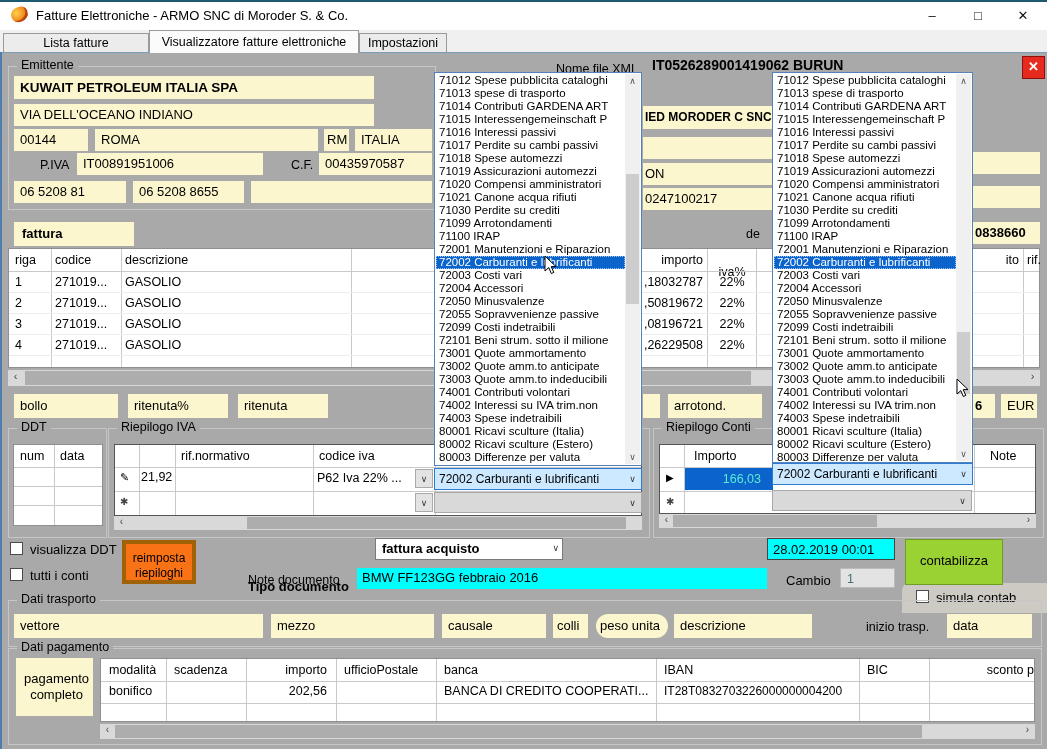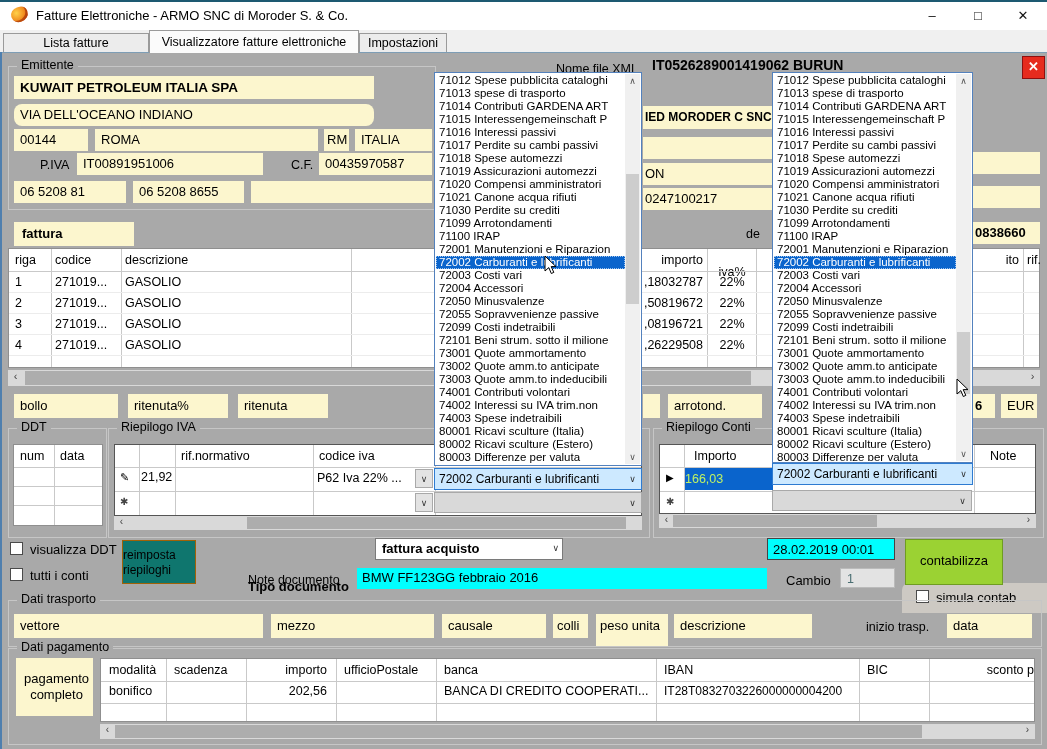--- a/index.html
+++ b/index.html
@@ -41,21 +41,21 @@
   .vsb .th{position:absolute;left:1px;width:13px;background:#cdcdcd;}
   .combo{background:#cde9ff;border:1px solid #2e7bd1;z-index:45;font-size:12px;line-height:20px;padding-left:4px;box-sizing:border-box;white-space:nowrap;overflow:hidden;}
   .combo .ar,.gcombo .ar{position:absolute;right:0;top:0;bottom:0;width:17px;text-align:center;font-size:9px;color:#333;line-height:20px;}
   .gcombo{background:#d9d9d9;border:1px solid #a9a9a9;box-sizing:border-box;}
   .cbtn{position:absolute;background:#e3e3e3;border:1px solid #a9a9a9;text-align:center;font-size:9px;color:#333;box-sizing:border-box;}
   
   .hsb{background:#d9d9d9;}
   .hsb .a{position:absolute;top:0;bottom:0;width:15px;text-align:center;color:#444;font-size:11px;}
   .hsb .th{position:absolute;top:1px;bottom:1px;background:#adadad;}
   .cb{width:13px;height:13px;background:#fff;border:1px solid #4a4a4a;box-sizing:border-box;}
-  .btn{background:#0f766e;border:1px solid #a16207;text-align:left;font-size:12px;box-sizing:border-box;}
+  .btn{background:#f97316;border:4px solid #a16207;text-align:center;font-size:12px;box-sizing:border-box;}
   .cyan{background:#00ffff;font-size:13px;line-height:20px;padding-left:5px;box-sizing:border-box;white-space:nowrap;overflow:hidden;}
   .green{background:#9bd233;border:1px solid #6f9c22;text-align:center;font-size:13px;}
   .redx{background:#e62b1e;border:1px solid #8e0f0f;color:#fff;text-align:center;font-weight:bold;font-size:13px;line-height:19px;z-index:30;}
   .cursor{z-index:60;}
 </style>
 </head>
 <body>
 
 <div id="app">
 
@@ -77,21 +77,21 @@
 
   <div class="p redx" style="left:1022px;top:56px;width:21px;height:21px;">✕</div>
 
   <div class="p lbl" style="left:556px;top:62px;">Nome file XML</div>
   <div class="p b nw" style="left:652px;top:57px;font-size:14px;width:330px;">IT0526289001419062  BURUN</div>
 
   <div class="p gb" style="left:8px;top:66px;width:426px;height:142px;">
     <div class="leg">Emittente</div>
   </div>
   <div class="p yf b nw" style="left:14px;top:76px;width:360px;height:23px;line-height:23px;font-size:13.5px;">KUWAIT PETROLEUM ITALIA SPA</div>
-  <div class="p yf nw" style="left:14px;top:104px;width:360px;border-radius:8px;">VIA DELL'OCEANO INDIANO</div>
+  <div class="p yf nw" style="left:14px;top:104px;width:360px;">VIA DELL'OCEANO INDIANO</div>
   <div class="p yf" style="left:14px;top:129px;width:74px;">00144</div>
   <div class="p yf" style="left:95px;top:129px;width:223px;">ROMA</div>
   <div class="p yf" style="left:324px;top:129px;width:25px;padding-left:3px;">RM</div>
   <div class="p yf" style="left:355px;top:129px;width:77px;">ITALIA</div>
   <div class="p lbl" style="left:40px;top:158px;">P.IVA</div>
   <div class="p yf" style="left:77px;top:153px;width:186px;">IT00891951006</div>
   <div class="p lbl" style="left:291px;top:158px;">C.F.</div>
   <div class="p yf" style="left:319px;top:153px;width:113px;">00435970587</div>
   <div class="p yf" style="left:14px;top:181px;width:112px;">06 5208 81</div>
   <div class="p yf" style="left:133px;top:181px;width:111px;">06 5208 8655</div>
@@ -213,21 +213,21 @@
   </div>
   <div class="p tbl" style="left:659px;top:444px;width:377px;height:70px;border-color:#555;">
     <div class="p hcell" style="left:34px;top:0;">Importo</div>
     <div class="p hcell" style="left:330px;top:0;">Note</div>
     <div class="p vl" style="left:24px;top:0;height:68px;"></div>
     <div class="p vl" style="left:314px;top:0;height:68px;"></div>
     <div class="p hl" style="left:0;top:22px;width:375px;"></div>
     <div class="p hl" style="left:0;top:46px;width:375px;"></div>
     <div class="p cell" style="left:6px;top:23px;font-size:10px;">▶</div>
     <div class="p" style="left:25px;top:23px;width:88px;height:22px;background:#0a64cc;">
-      <div class="cell" style="color:#bef264;text-align:left;padding-right:12px;line-height:22px;">166,03</div>
+      <div class="cell" style="color:#5eead4;text-align:right;padding-right:12px;line-height:22px;">166,03</div>
     </div>
     <div class="p cell" style="left:6px;top:47px;font-size:10px;color:#444;">✱</div>
   </div>
   <div class="p gcombo" style="left:772px;top:490px;width:200px;height:21px;">
     <div class="ar">∨</div>
   </div>
   <div class="p hsb" style="left:659px;top:514px;width:377px;height:14px;">
     <div class="a" style="left:0;font-size:10px;">‹</div>
     <div class="th" style="left:14px;width:204px;"></div>
     <div class="a" style="right:0;font-size:10px;">›</div>
@@ -257,21 +257,21 @@
   <div class="p cb" style="left:916px;top:590px;"></div>
   <div class="p lbl" style="left:936px;top:590px;font-size:13px;">simula contab</div>
 
   <div class="p gb" style="left:8px;top:600px;width:1032px;height:45px;">
     <div class="leg">Dati trasporto</div>
   </div>
   <div class="p yf" style="left:14px;top:614px;width:249px;height:24px;line-height:24px;">vettore</div>
   <div class="p yf" style="left:271px;top:614px;width:163px;height:24px;line-height:24px;">mezzo</div>
   <div class="p yf" style="left:442px;top:614px;width:104px;height:24px;line-height:24px;">causale</div>
   <div class="p yf" style="left:553px;top:614px;width:35px;height:24px;line-height:24px;padding-left:4px;">colli</div>
-  <div class="p yf" style="left:596px;top:614px;width:72px;height:32px;line-height:24px;padding-left:4px;">peso  unita</div>
+  <div class="p yf" style="left:596px;top:614px;width:72px;height:24px;line-height:24px;padding-left:4px;border-radius:12px;">peso  unita</div>
   <div class="p yf" style="left:674px;top:614px;width:138px;height:24px;line-height:24px;">descrizione</div>
   <div class="p lbl" style="left:866px;top:620px;">inizio trasp.</div>
   <div class="p yf" style="left:947px;top:614px;width:85px;height:24px;line-height:24px;">data</div>
 
   <div class="p gb" style="left:8px;top:648px;width:1032px;height:95px;">
     <div class="leg">Dati pagamento</div>
   </div>
   <div class="p yf" style="left:16px;top:658px;width:77px;height:58px;line-height:16px;padding:13px 4px 0 8px;text-align:center;">pagamento completo</div>
   <div class="p tbl" style="left:100px;top:658px;width:935px;height:64px;">
     <div class="p hcell" style="left:8px;top:0;">modalità</div>

